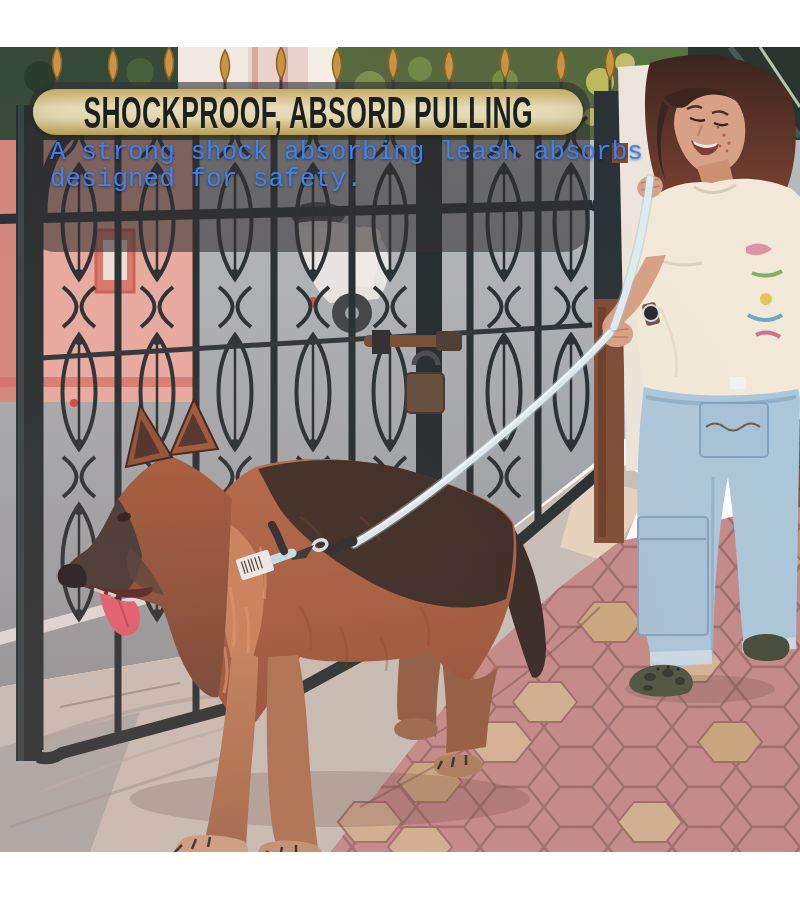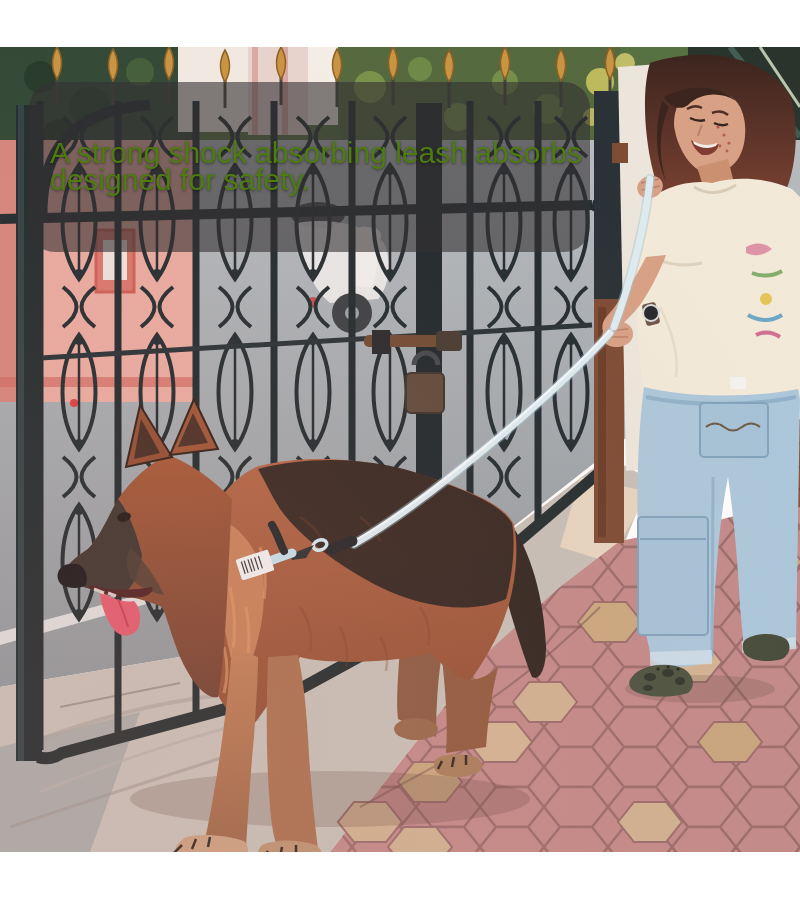--- a/index.html
+++ b/index.html
@@ -9,22 +9,22 @@
   .photo svg{display:block;}
   .overlay-panel{position:absolute;left:29px;top:82px;width:561px;height:170px;
     border-radius:26px;background:rgba(52,48,50,0.60);}
   .banner-pill{position:absolute;left:4px;top:7px;width:550px;height:46px;border-radius:23px;
     background:linear-gradient(180deg,#cfb66e 0%,#e9e2c0 40%,#e6dfba 62%,#bfa55c 100%);
     box-shadow:inset 0 0 34px rgba(150,120,50,.30), 0 2px 6px rgba(0,0,0,.25);
     display:flex;align-items:center;justify-content:center;overflow:hidden;}
   .banner-pill .hl{font-weight:bold;font-size:34px;color:#1f1f1f;letter-spacing:.5px;
     white-space:nowrap;transform:scale(.78,1.32);transform-origin:center;
     text-shadow:0 1px 0 rgba(255,255,255,.18);}
-  .desc{position:absolute;left:21px;top:57px;width:522px;color:#4d7c0f;
-    font-family:Liberation Sans, sans-serif;font-size:30px;line-height:27px;
+  .desc{position:absolute;left:21px;top:57px;width:522px;color:#3b82f6;
+    font-family:Liberation Mono, monospace;font-size:26px;line-height:27px;
     text-shadow:0 1px 3px rgba(0,0,0,.45);}
   .desc div{white-space:nowrap;}
 </style>
 </head>
 <body>
 
 <div class="page">
   <div class="photo">
     <svg width="800" height="805" viewBox="0 0 800 805">
       <defs>
@@ -414,19 +414,22 @@
             <line x1="257" y1="511" x2="257" y2="523"></line>
               <line x1="261" y1="511" x2="261" y2="523"></line>
           </g>
         </g>
       </g>
 
       <rect x="0" y="0" width="800" height="805" fill="url(#wash)"></rect>
     </svg>
 
     <div class="overlay-panel" style="top:35px">
+      <div class="banner-pill">
+        <span class="hl">SHOCKPROOF, ABSORD PULLING</span>
+      </div>
       <div class="desc">
         <div>A strong shock absorbing leash absorbs</div>
         <div>designed for safety.</div>
       </div>
     </div>
   </div>
 </div>
 
 </body></html>

